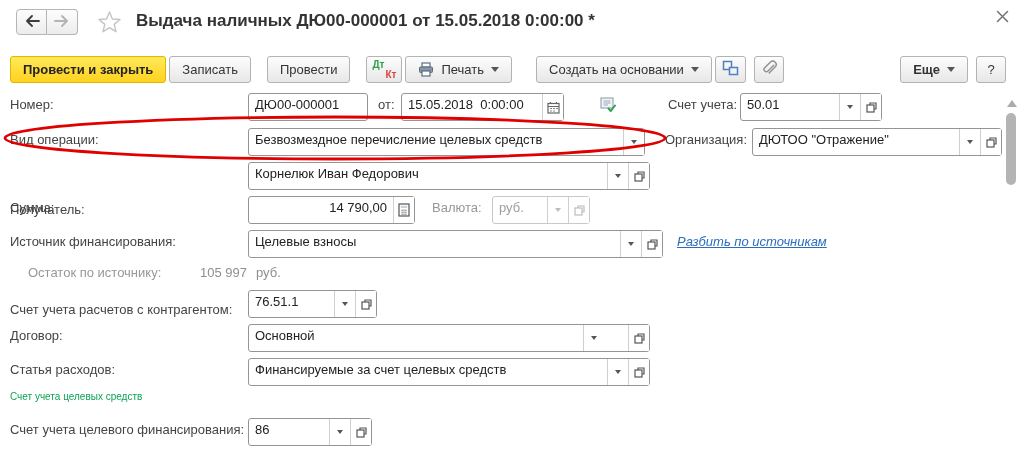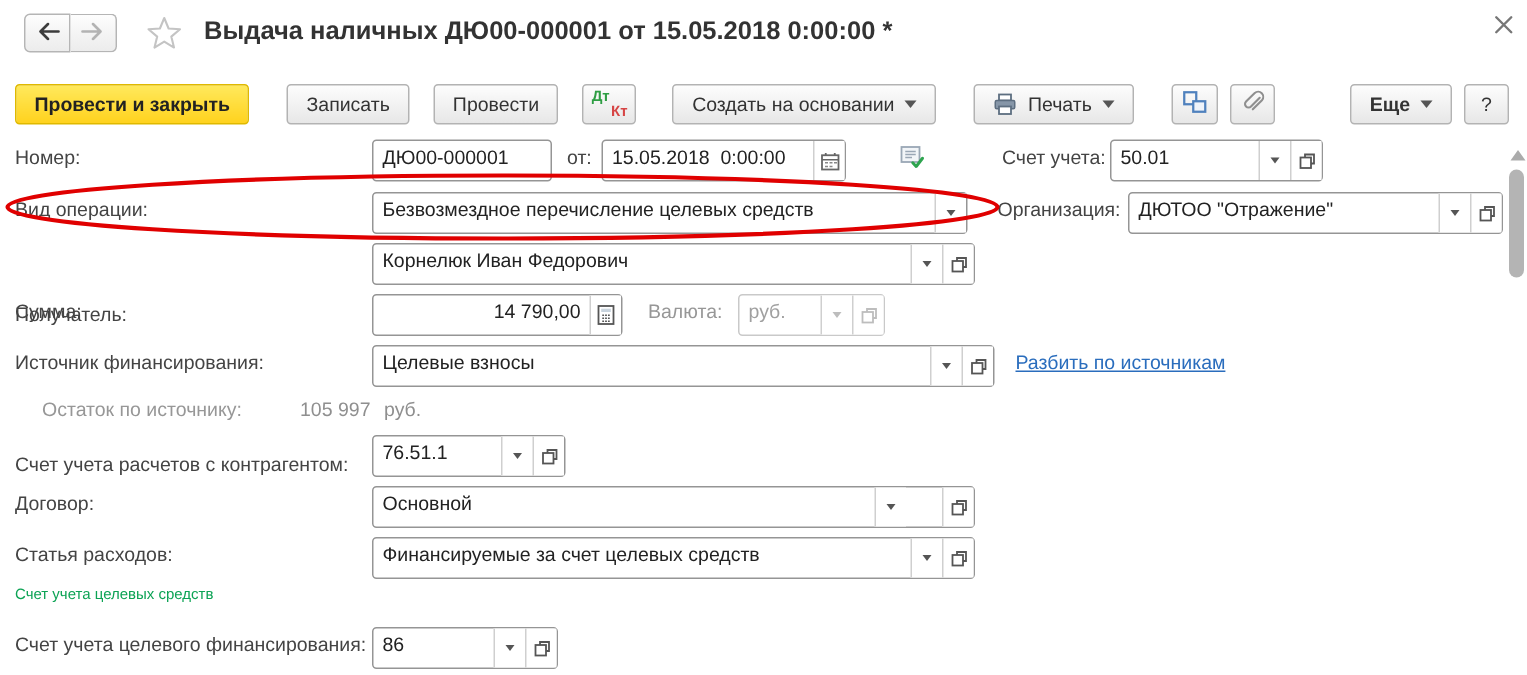--- a/index.html
+++ b/index.html
@@ -37,40 +37,40 @@
     background:linear-gradient(#ffe95c,#ffd21e); border-color:#dfb900;
     font-weight:bold; color:#222;
   }
   .car { width:0; height:0; border-left:4px solid transparent;
     border-right:4px solid transparent; border-top:5px solid #555; margin-left:7px; }
   .car.sm { border-left-width:3px; border-right-width:3px; border-top-width:4px; margin:0; }
   .iconbtn { padding:0 6px; min-width:30px; }
   .dtkt { position:relative; width:36px; padding:0; }
   .dtkt .dt { position:absolute; left:5px; top:2px; font-size:10px; font-weight:bold; color:#2f9e44; }
   .dtkt .kt { position:absolute; right:5px; bottom:2px; font-size:10px; font-weight:bold; color:#d64545; }
-  .sp10 { margin-left:25px; } .sp16 { margin-left:16px; } .sp8 { margin-left:8px; }
+  .sp10 { margin-left:3px; } .sp16 { margin-left:16px; } .sp8 { margin-left:8px; }
   .sp24 { margin-left:24px; }
   .pushright { margin-left:auto;font-weight:bold; }
   
   .lbl { position:absolute; line-height:24px; color:#444; white-space:nowrap; }
   .lbl.gray { color:#979797; }
   .fld {
     position:absolute; height:28px; border:1px solid #959595; border-radius:3px;
     display:flex; align-items:stretch; background:#fff;
   }
   .fld .txt { flex:1; padding:0 6px; line-height:22px; white-space:pre;
     overflow:hidden; color:#222; }
   .fld .txt.num { text-align:right; }
   .seg { width:21px; display:flex; align-items:center; justify-content:center;
     border-left:1px solid #cfcfcf; cursor:pointer; background:#fff; }
   .fld.dis { border-color:#c9c9c9; }
   .fld.dis .txt { color:#a0a0a0; }
   .fld.dis .seg .car { border-top-color:#bdbdbd; }
   .link { position:absolute; line-height:24px; color:#2a6dbd;
-    text-decoration:underline; cursor:pointer; white-space:nowrap; }
+    text-decoration:underline; cursor:pointer; white-space:nowrap;font-style:italic; }
   .sectionhdr { position:absolute; left:10px; font-size:10px; color:#0da355; white-space:nowrap; }
   .balval { position:absolute; line-height:20px; color:#8f8f8f; white-space:nowrap; }
   
   .annotate { position:absolute; left:2px; top:114px; pointer-events:none; }
   
   .sb-up { position:absolute; left:1007px; top:100px; width:0; height:0;
     border-left:5px solid transparent; border-right:5px solid transparent;
     border-bottom:7px solid #ababab; cursor:pointer; }
   .sb-thumb { position:absolute; left:1006px; top:113px; width:10px; height:72px;
     background:#b4b4b4; border-radius:5px; cursor:pointer; }
@@ -108,36 +108,36 @@
   </div>
 </div>
 
 <div id="toolbar">
   <div class="tbtn primary">Провести и закрыть</div>
   <div class="tbtn sp10">Записать</div>
   <div class="tbtn sp16">Провести</div>
   <div class="tbtn dtkt sp16">
     <span class="dt">Дт</span>
     <span class="kt">Кт</span>
-  </div>
-  <div class="tbtn sp24">
-    <span>Создать на основании</span>
-    <span class="car"></span>
   </div>
   <div class="tbtn sp10">
     <span style="margin-right:7px; display:flex;">
       <svg width="16" height="15" viewBox="0 0 16 15">
           <rect x="4" y="1" width="8" height="4" fill="#fff" stroke="#5d6e80" stroke-width="1.2"></rect>
           <rect x="1.5" y="5" width="13" height="5.5" rx="1" fill="#8696a8" stroke="#5d6e80" stroke-width="1"></rect>
           <rect x="4" y="9" width="8" height="5" fill="#fff" stroke="#5d6e80" stroke-width="1.2"></rect>
         </svg>
     </span>
     <span>Печать</span>
     <span class="car"></span>
   </div>
+  <div class="tbtn sp24">
+    <span>Создать на основании</span>
+    <span class="car"></span>
+  </div>
   <div class="tbtn iconbtn sp10">
     <span>
       <svg width="17" height="16" viewBox="0 0 17 16">
           <rect x="1.5" y="1.5" width="8" height="8" fill="none" stroke="#4f81bd" stroke-width="1.5"></rect>
           <rect x="7.5" y="7.5" width="8" height="7" fill="#eef3fa" stroke="#4f81bd" stroke-width="1.5"></rect>
         </svg>
     </span>
   </div>
   <div class="tbtn iconbtn sp8">
     <span>

